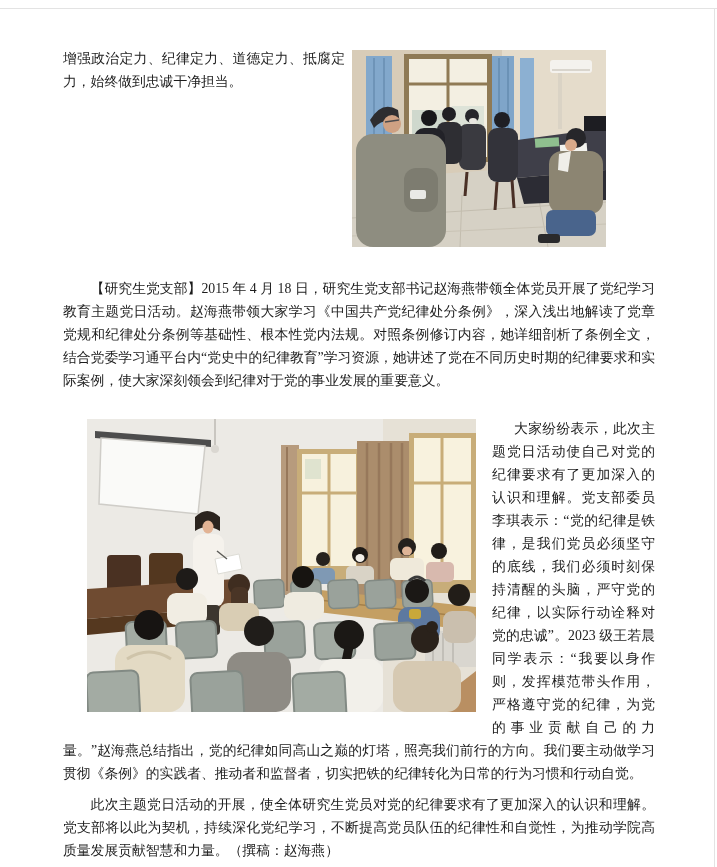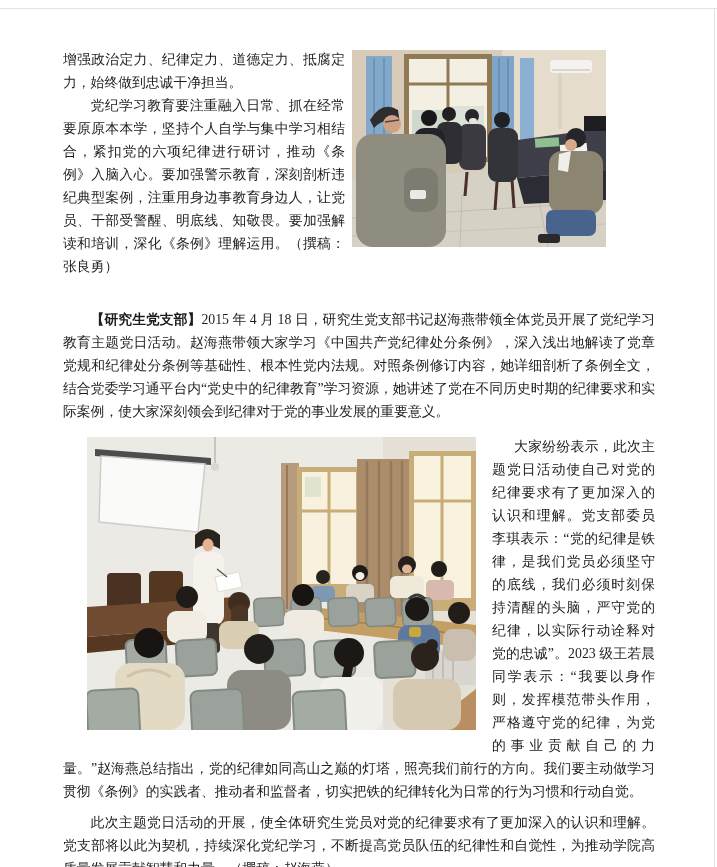--- a/index.html
+++ b/index.html
@@ -4,43 +4,42 @@
 <style>
   html,body{margin:0;padding:0;}
   body{
     width:717px;height:867px;background:#ffffff;position:relative;overflow:hidden;
     font-family:"Liberation Serif","DejaVu Serif",serif;color:#1c1c1c;
   }
   .rule-top{position:absolute;top:8px;left:0;width:717px;height:1px;background:#e3e3e3;}
   .rule-right{position:absolute;top:8px;right:2px;width:1px;height:859px;background:#e3e3e3;}
   .para{margin:0;font-size:13.8px;line-height:23px;text-align:justify;}
   .indent{text-indent:2em;}
-  .bold{font-weight:700;}
-  .sec-a{margin:48px 62px 0 63px;display:flex;align-items:flex-start;}
+  .bold{font-weight:400;}
+  .sec-a{margin:48px 62px 0 63px;display:flex;align-items:flex-start;font-family:Liberation Mono, monospace;}
   .col-left{width:282px;line-height:23px;}
   .col-left .para{line-height:23px;}
   .photo1{margin:2px 0 0 7px;width:254px;height:197px;flex-shrink:0;display:block;}
   .sec-b{margin:30px 62px 0 63px;}
-  .sec-c{margin:12px 62px 0 63px;}
+  .sec-c{margin:25px 62px 0 63px;}
   .photo2{float:left;width:389px;height:293px;margin:2px 16px 8px 24px;display:block;}
   .sec-c .para{text-indent:1.6em;}
   .sec-d{margin:8px 62px 0 63px;}
   figure{padding:0;}
   svg{display:block;}
 </style>
 </head>
 <body>
 
 <div class="rule-top"></div>
 <div class="rule-right"></div>
 
 <section class="sec-a">
   <div class="col-left">
     <p class="para">增强政治定力、纪律定力、道德定力、抵腐定力，始终做到忠诚干净担当。</p>
-    <p class="para indent">党纪学习教育要注重融入日常、抓在经常要原原本本学，坚持个人自学与集中学习相结合，紧扣党的六项纪律进行研讨，推动《条例》入脑入心。要加强警示教育，深刻剖析违纪典型案例，注重用身边事教育身边人，让党员、干部受警醒、明底线、知敬畏。要加强解读和培训，深化《条例》理解运用。（撰稿：张良勇）</p>
   </div>
   <figure class="photo1">
     <svg viewBox="0 0 254 197" width="254" height="197">
 
       <rect x="0" y="0" width="254" height="197" fill="#d8ccb8"></rect>
       <rect x="150" y="0" width="104" height="140" fill="#e5dccb"></rect>
       <polygon points="0,130 254,112 254,197 0,197" fill="#d6d1c5"></polygon>
       <line x1="30" y1="150" x2="18" y2="197" stroke="#c3bdaf" stroke-width="1"></line>
       <line x1="110" y1="145" x2="108" y2="197" stroke="#c3bdaf" stroke-width="1"></line>
       <line x1="185" y1="140" x2="196" y2="197" stroke="#c3bdaf" stroke-width="1"></line>

